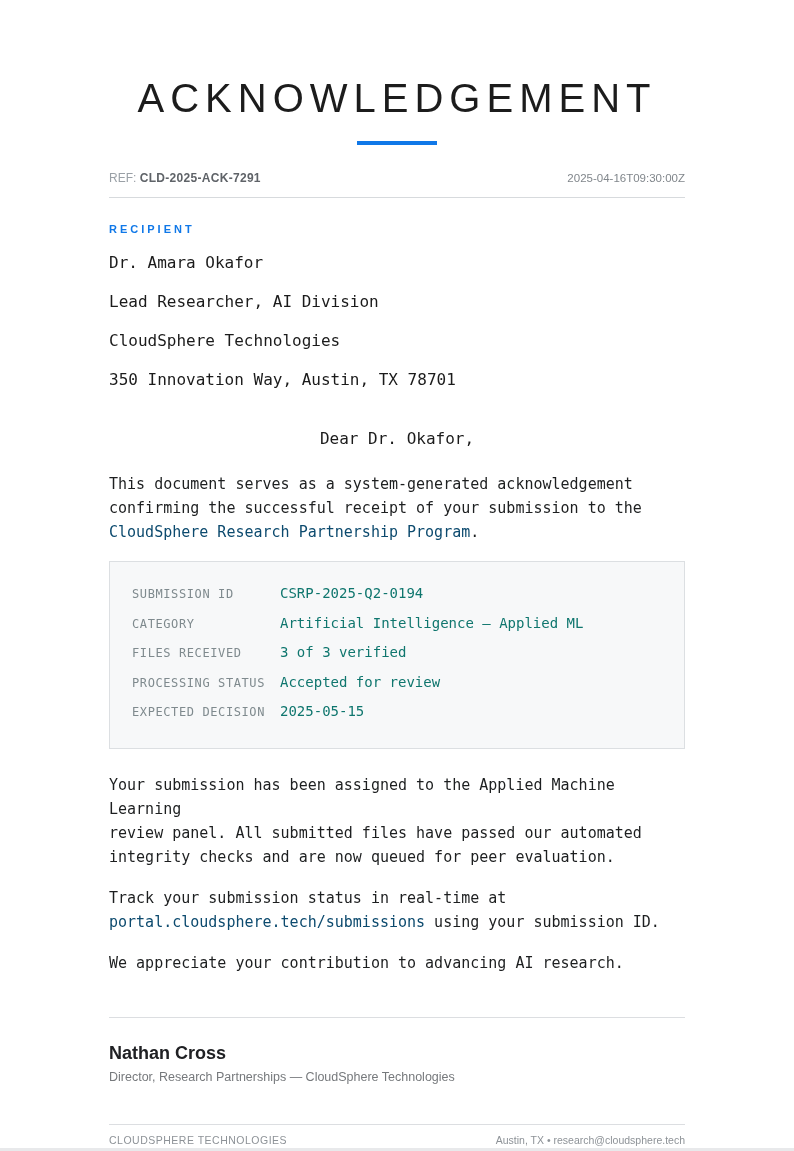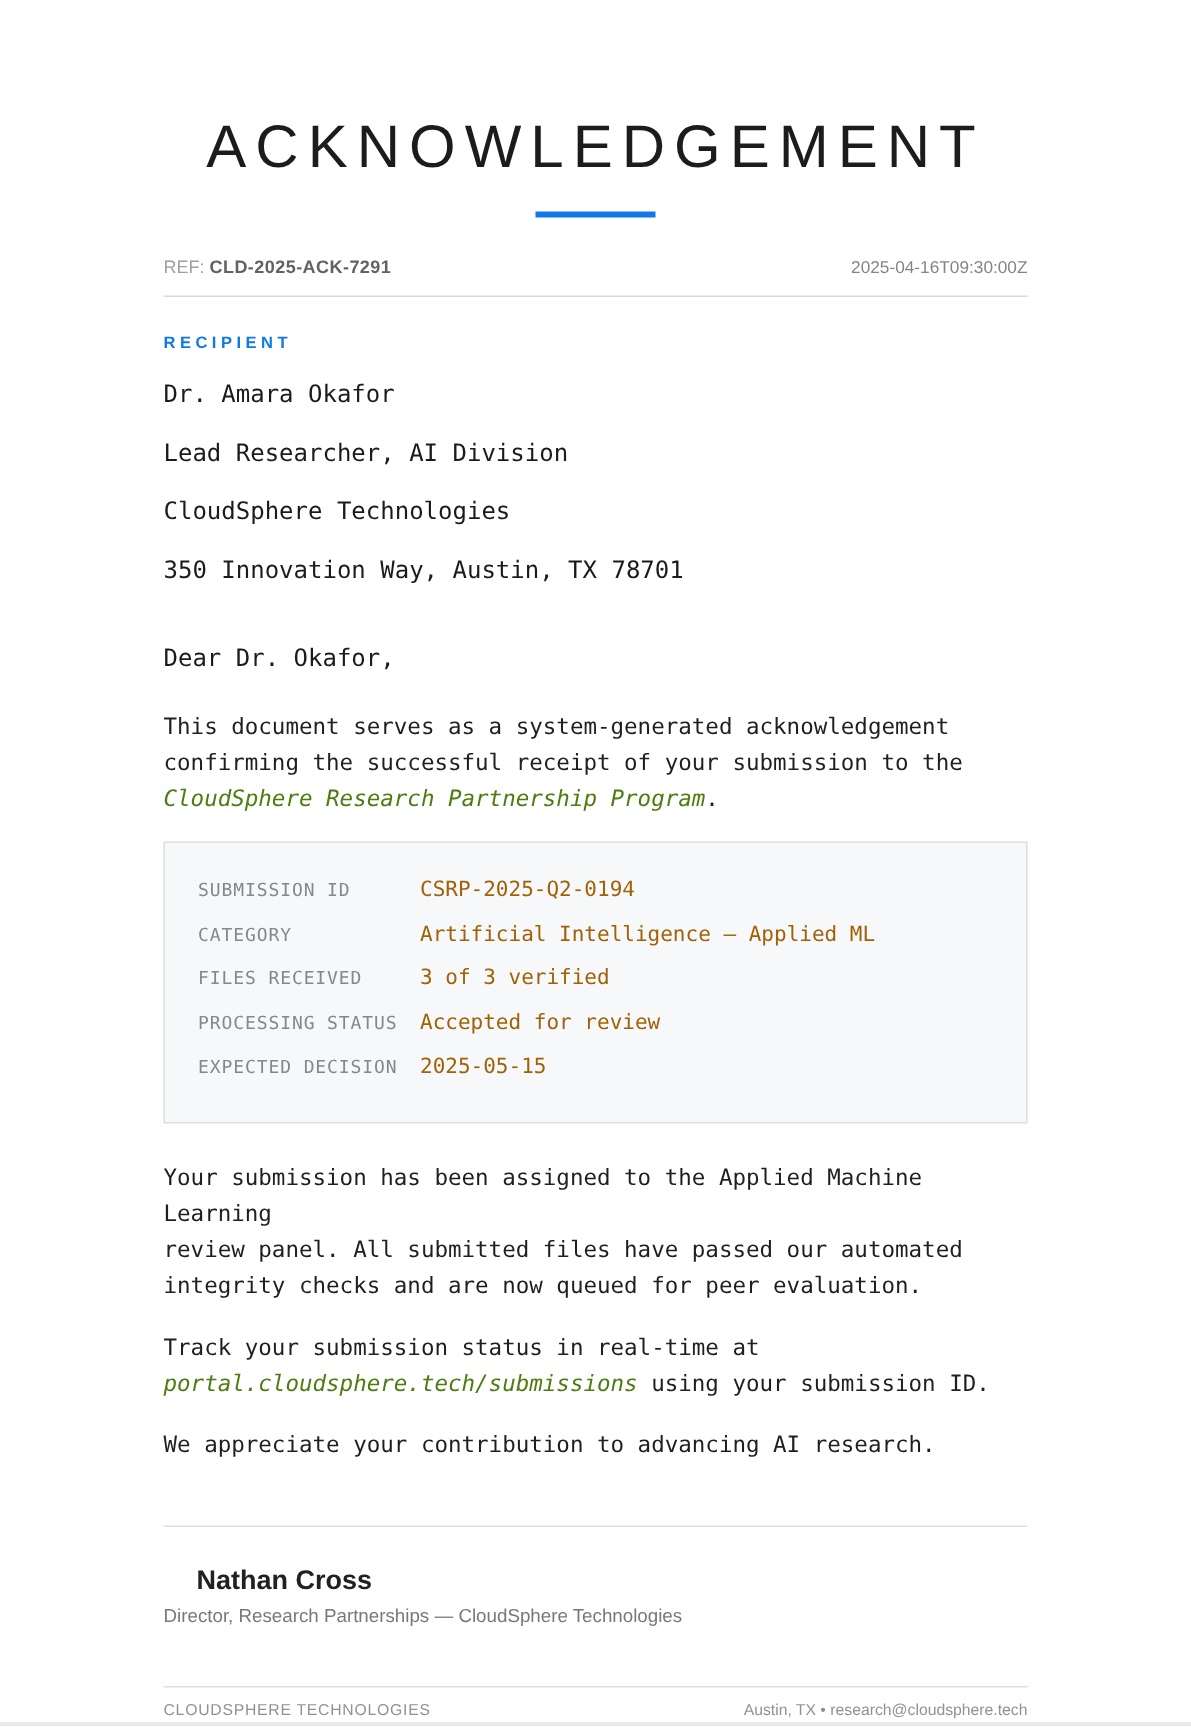--- a/index.html
+++ b/index.html
@@ -53,59 +53,59 @@
     font-family: "DejaVu Sans Mono", monospace;
     font-size: 16px; line-height: 39px;
     white-space: pre-line;
     color: #1b1b1b;
   }
   .salutation {
     margin-top: 30px;
     font-family: "DejaVu Sans Mono", monospace;
     font-size: 16px;
     color: #1b1b1b;
+    text-align: center;
   }
   .para {
     margin: 0; margin-top: 24px;
     font-family: "DejaVu Sans Mono", monospace;
     font-size: 15px; line-height: 24px;
     white-space: pre-line;
     color: #1d1f20;
   }
   .para.tight { margin-top: 17px; }
   .inline-link {
-    color: #4d7c0f; text-decoration: none; cursor: pointer; font-style: italic;
+    color: #0c4a6e; text-decoration: none; cursor: pointer;
   }
 
   .details-box {
     margin-top: 17px;
     background: #f7f8f9;
     border: 1px solid #dcdfe2;
     padding: 22px 20px 26px 22px;
   }
   .detail-row { display: flex; align-items: baseline; margin-bottom: 10px; }
   .detail-row:last-child { margin-bottom: 0; }
   .detail-label {
     flex: 0 0 148px;
     font-family: "DejaVu Sans Mono", monospace;
     font-size: 12px; letter-spacing: 0.6px;
     color: #7f8a8e;
   }
   .detail-value {
     font-family: "DejaVu Sans Mono", monospace;
     font-size: 14px; line-height: 19.5px;
-    color: #a16207;
+    color: #0f766e;
   }
 
   .sig-rule { margin-top: 42px; border-top: 1px solid #dcdee1; }
   .sig-name {
     margin-top: 25px;
     font-size: 18px; font-weight: 700;
     color: #202124;
-    margin-left: 22px;
   }
   .sig-title {
     margin-top: 6px;
     font-size: 12.5px;
     color: #76797c;
   }
 
   .footer-rule { margin-top: 40px; border-top: 1px solid #dcdee1; }
   .footer-row {
     margin-top: 9px;

